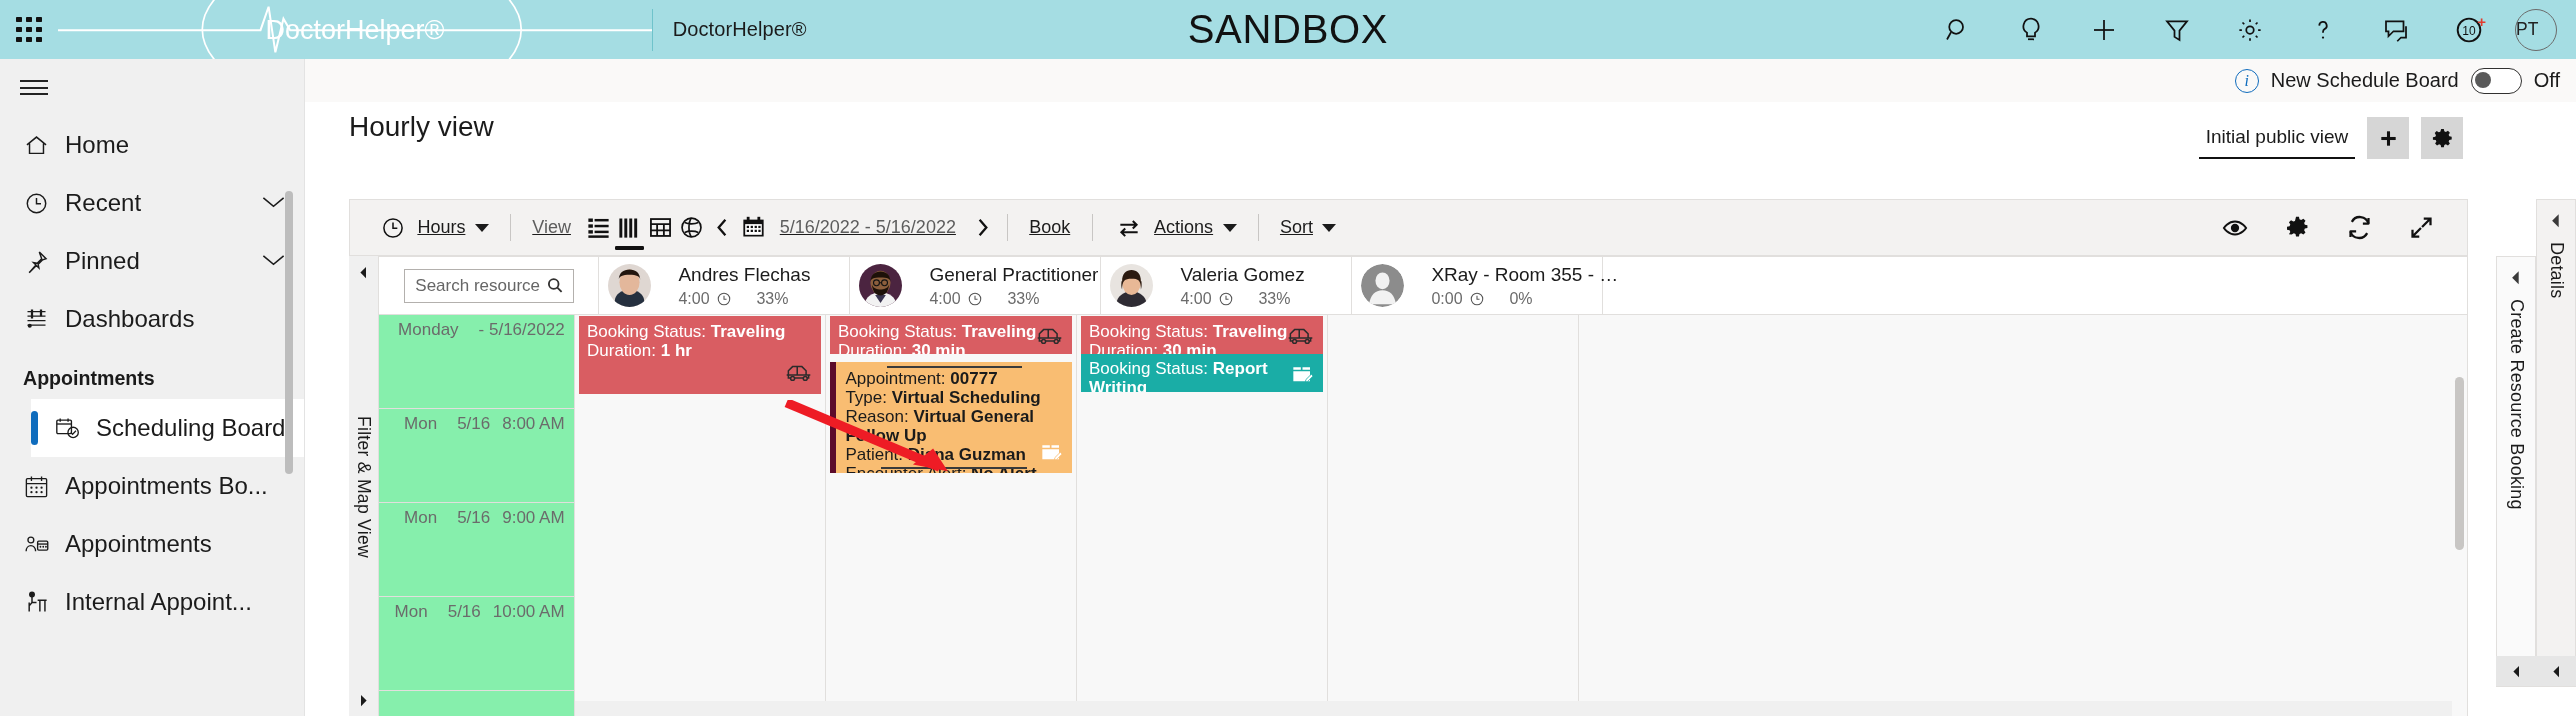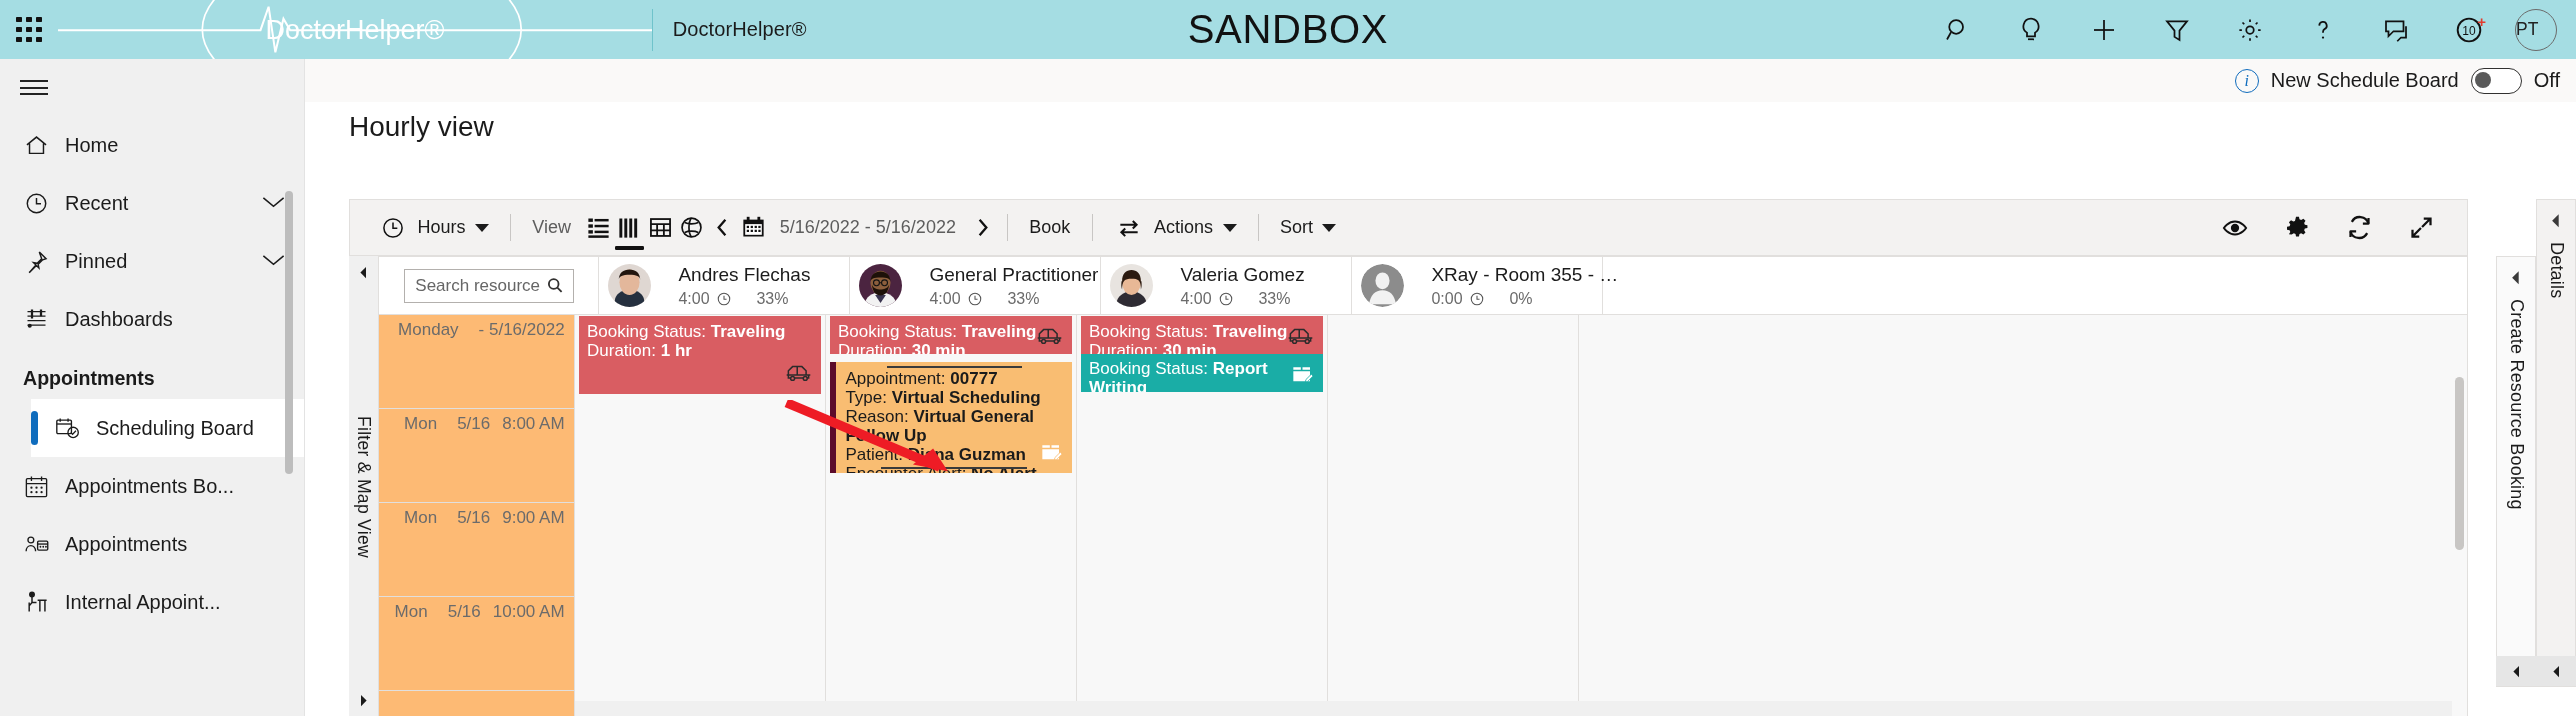--- a/index.html
+++ b/index.html
@@ -53,21 +53,21 @@
   }
   .hamburger { width:305px; height:57px; display:flex; align-items:center; padding-left:20px; }
   .hamburger .bars { width:28px; }
   .hamburger .bars i { display:block; height:2px; background:#222; margin:4.7px 0; }
 
   .navitem {
     height:58px; display:flex; align-items:center; padding:0 17.5px 0 23px; cursor:pointer;
     position:relative;
   }
   .navitem .nicon { width:42px; display:flex; align-items:center; }
-  .navitem .nlabel { font-size:20px; color:#1b1b1b; white-space:nowrap; }
+  .navitem .nlabel { font-size:24px; color:#1b1b1b; white-space:nowrap; }
   .navitem .chev { margin-left:auto; }
   .navitem.active { background:#ffffff;margin-left:31px; }
   .navitem.active:before {
     content:""; position:absolute; left:0; top:12px; bottom:12px; width:7.4px;
     background:#0f6cbd; border-radius:4px;
   }
   .navgroup {
     font-size:19.6px; font-weight:700; color:#1b1b1b;
     padding:19px 0 9.4px 23px;
   }
@@ -88,21 +88,21 @@
   .toggle .knob { position:absolute; left:3.4px; top:3.4px; width:16px; height:16px; border-radius:50%; background:#5a5a5a; }
   .nsb .state { font-size:20px; color:#1b1b1b; }
 
   .titlerow { position:relative; height:65px; background:#ffffff; }
   .pagetitle { position:absolute; left:44px; top:9.4px; font-size:28px; color:#1b1b1b; font-weight:400; }
   .viewtabs { position:absolute; right:113px; top:15px; display:flex; align-items:flex-end; }
   .viewtab { font-size:19px; color:#1b1b1b; padding:0 6.7px 9.4px 6.7px; border-bottom:2.7px solid #111; }
   .sqbtn { width:42px; height:42px; background:#d6d6d6; display:flex; align-items:center; justify-content:center; margin-left:12px; }
 
   
-  .board { position:absolute; left:44px; right:108px; top:140px; bottom:0; }
+  .board { position:absolute; left:44px; right:108px; top:140px; bottom:0;text-decoration:underline; }
   .toolbar {
     height:57px; background:#f3f2f1; border:0.7px solid #e1dfdd;
     display:flex; align-items:center; padding:0 15px; gap:0;
   }
   .tb-item { display:flex; align-items:center; gap:9.4px; padding:0 12px; height:43px; font-size:18px; color:#1b1b1b; cursor:pointer; }
   .tb-item.muted { color:#5d5d5d; }
   .tb-ico { width:31px; height:31px; display:flex; align-items:center; justify-content:center; position:relative; }
   .tb-ico.sel:after { content:""; position:absolute; left:1.3px; right:1.3px; bottom:-6.7px; height:4px; background:#111; border-radius:1.3px; }
   .vsep { width:0.7px; height:27px; background:#c8c6c4; margin:0 9.4px; }
   .caret { width:0;height:0;border-left:7.4px solid transparent;border-right:7.4px solid transparent;border-top:8.8px solid #1b1b1b; }
@@ -139,21 +139,21 @@
   .rescol {
     width:251px; border-right:0.7px solid #e1dfdd; display:flex; align-items:center; padding-left:9.4px; gap:27px;
   }
   .ravatar { width:43px; height:43px; border-radius:50%; overflow:hidden; flex:none; position:relative; }
   .rmeta .rname { font-size:19px; color:#1b1b1b; white-space:nowrap; overflow:hidden; text-overflow:ellipsis; max-width:189px; }
   .rmeta .rsub { display:flex; align-items:center; gap:6.7px; font-size:16px; color:#6b6b6b; margin-top:4px; }
   .rmeta .rsub .pct { margin-left:17.5px; }
   .rfill { flex:1; }
 
   .scbody { position:absolute; left:0; right:0; top:58px; bottom:0; }
-  .timecol { position:absolute; left:0; top:0; width:196px; bottom:0; border-right:0.7px solid #e1dfdd; background:#fdba74;}
+  .timecol { position:absolute; left:0; top:0; width:196px; bottom:0; border-right:0.7px solid #e1dfdd; background:#86efac;}
   .trow { height:94px; border-bottom:0.7px solid #e1dfdd; position:relative; }
   .trow .tlabel {
     position:absolute; right:9.4px; top:5.4px; font-size:17px; color:#6b6b6b; white-space:nowrap;
   }
   .trow .tlabel .seg { display:inline-block; }
   .trow .tlabel .seg.d { margin-right:20px; }
   .trow .tlabel .seg.m { margin-right:12px; }
 
   .lanes { position:absolute; left:196px; right:0; top:0; bottom:0; }
   .lane {
@@ -423,20 +423,35 @@
         <div class="nsb-label">New Schedule Board</div>
         <div class="toggle">
           <div class="knob"></div>
         </div>
         <div class="state">Off</div>
       </div>
     </div>
 
     <div class="titlerow">
       <div class="pagetitle">Hourly view</div>
+      <div class="viewtabs">
+        <div class="viewtab">Initial public view</div>
+        <div class="sqbtn">
+          <svg width="23" height="23" viewBox="0 0 24 24" stroke="#111" stroke-width="3.2">
+            <line x1="12" y1="4.5" x2="12" y2="19.5"></line>
+              <line x1="4.5" y1="12" x2="19.5" y2="12"></line>
+          </svg>
+        </div>
+        <div class="sqbtn">
+          <svg width="23" height="23" viewBox="0 0 24 24" fill="#111">
+            <path d="M12 8.4a3.6 3.6 0 1 0 0 7.2 3.6 3.6 0 0 0 0-7.2zm0 5.6a2 2 0 1 1 0-4 2 2 0 0 1 0 4z"></path>
+            <path d="M10.6 2h2.8l.5 2.5 1.6.7 2.2-1.3 2 2-1.3 2.2.7 1.6 2.5.5v2.8l-2.5.5-.7 1.6 1.3 2.2-2 2-2.2-1.3-1.6.7-.5 2.5h-2.8l-.5-2.5-1.6-.7-2.2 1.3-2-2 1.3-2.2-.7-1.6L2 13.4v-2.8l2.5-.5.7-1.6L3.9 6.3l2-2 2.2 1.3 1.6-.7z"></path>
+          </svg>
+        </div>
+      </div>
     </div>
 
     <div class="board">
 
       <div class="toolbar">
         <div class="tb-item">
           <span class="tb-ico">
             <svg width="26" height="26" viewBox="0 0 24 24" fill="none" stroke="#111" stroke-width="1.4">
               <circle cx="12" cy="12" r="8.4"></circle>
                 <path d="M12 7v5.3h4"></path>

